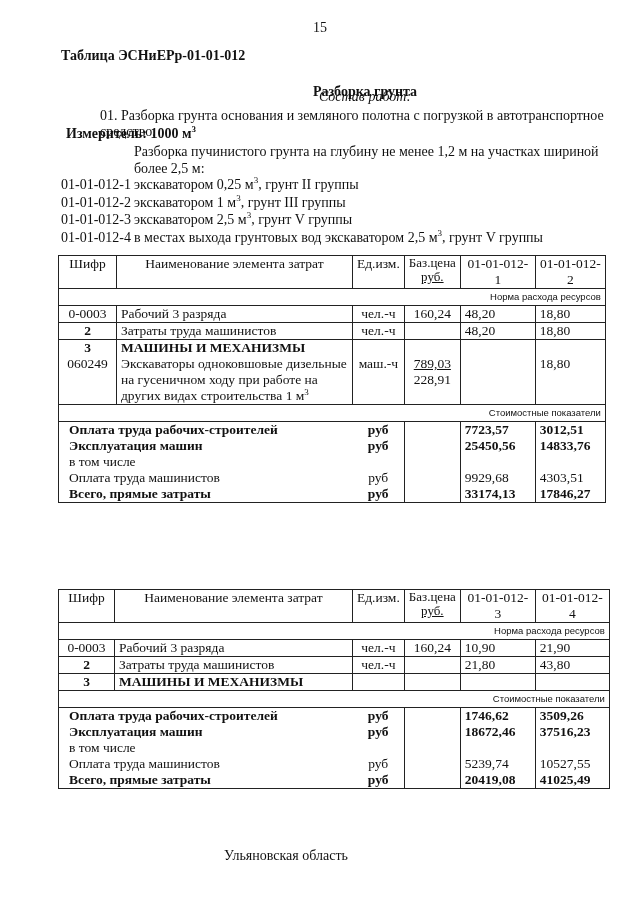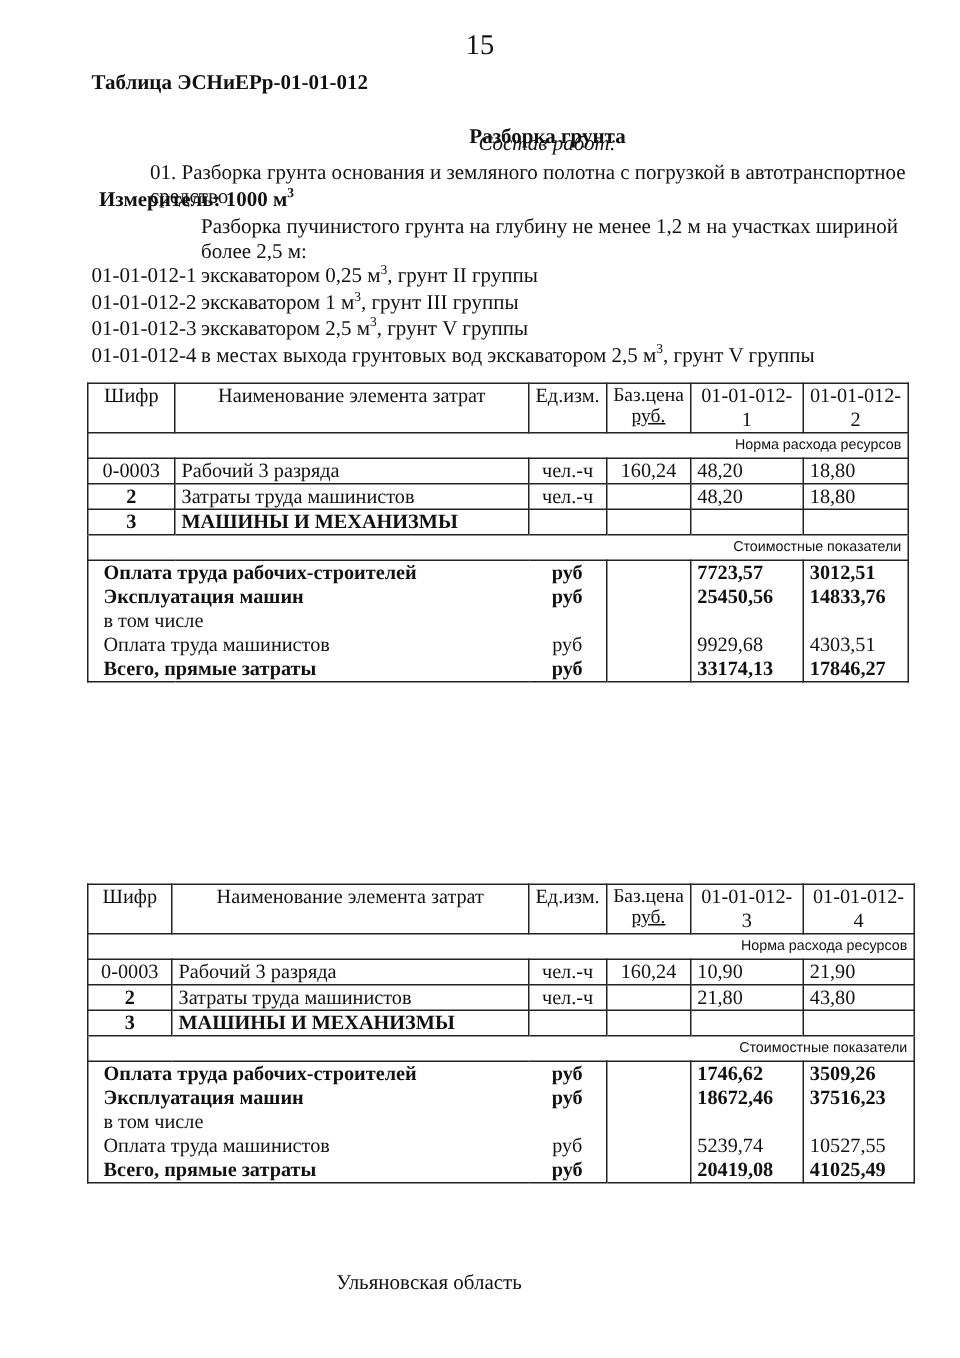--- a/index.html
+++ b/index.html
@@ -1,19 +1,19 @@
 <!DOCTYPE html>
 <html><head>
 <meta charset="utf-8">
 <style>
   html, body { margin:0; padding:0; background:#ffffff; }
   body { width:640px; height:905px; position:relative; overflow:hidden;
          font-family:"Liberation Serif", serif; color:#111; }
   .abs { position:absolute; }
-  .page-num { left:0; width:640px; top:20px; text-align:center; font-size:19px; }
+  .page-num { left:0; width:640px; top:20px; text-align:center; font-size:14px; }
   .table-code { left:61px; top:48px; font-size:14px; font-weight:bold; }
   .title { left:0; width:640px; top:84px; text-align:center; font-size:14px; font-weight:bold; padding-left:90px; box-sizing:border-box;}
   .subtitle { left:0; width:640px; top:89px; text-align:center; font-size:14px; font-style:italic; padding-left:90px; box-sizing:border-box;}
   .work-item { left:78px; top:108px; font-size:14px;margin-left:22px; }
   .measure { left:66px; top:126px; font-size:14px; font-weight:bold; }
   .intro { left:134px; top:143px; width:470px; font-size:14px; line-height:17px; }
   .variant { left:61px; font-size:14px; }
   .variant .code { display:inline-block; width:73px; }
   sup { font-size:9px; line-height:0; }
 
@@ -89,20 +89,28 @@
     <td class="b r">18,80</td>
   </tr>
   <tr>
     <td class="c bold vl vr bt">3</td>
     <td class="bold vr bt">МАШИНЫ И МЕХАНИЗМЫ</td>
     <td class="vr bt"></td>
     <td class="vr bt"></td>
     <td class="vr bt"></td>
     <td class="vr bt"></td>
   </tr>
+  <tr>
+    <td class="c vl vr">060249</td>
+    <td class="vr"><span>Экскаваторы одноковшовые дизельные на гусеничном ходу при работе на других видах строительства 1 м</span><sup>3</sup></td>
+    <td class="c vr">маш.-ч</td>
+    <td class="c vr"><span class="u">789,03</span><br><span>228,91</span></td>
+    <td class="r vr"></td>
+    <td class="r vr">18,80</td>
+  </tr>
   <tr class="section-label">
         <td colspan="6">Стоимостные показатели</td>
       </tr>
   <tr class="cost">
     <td colspan="2" class="label bold vl">Оплата труда рабочих-строителей</td>
     <td class="c bold">руб</td>
     <td class="vl vr"></td>
     <td class="r bold vr">7723,57</td>
     <td class="r bold vr">3012,51</td>
   </tr>

